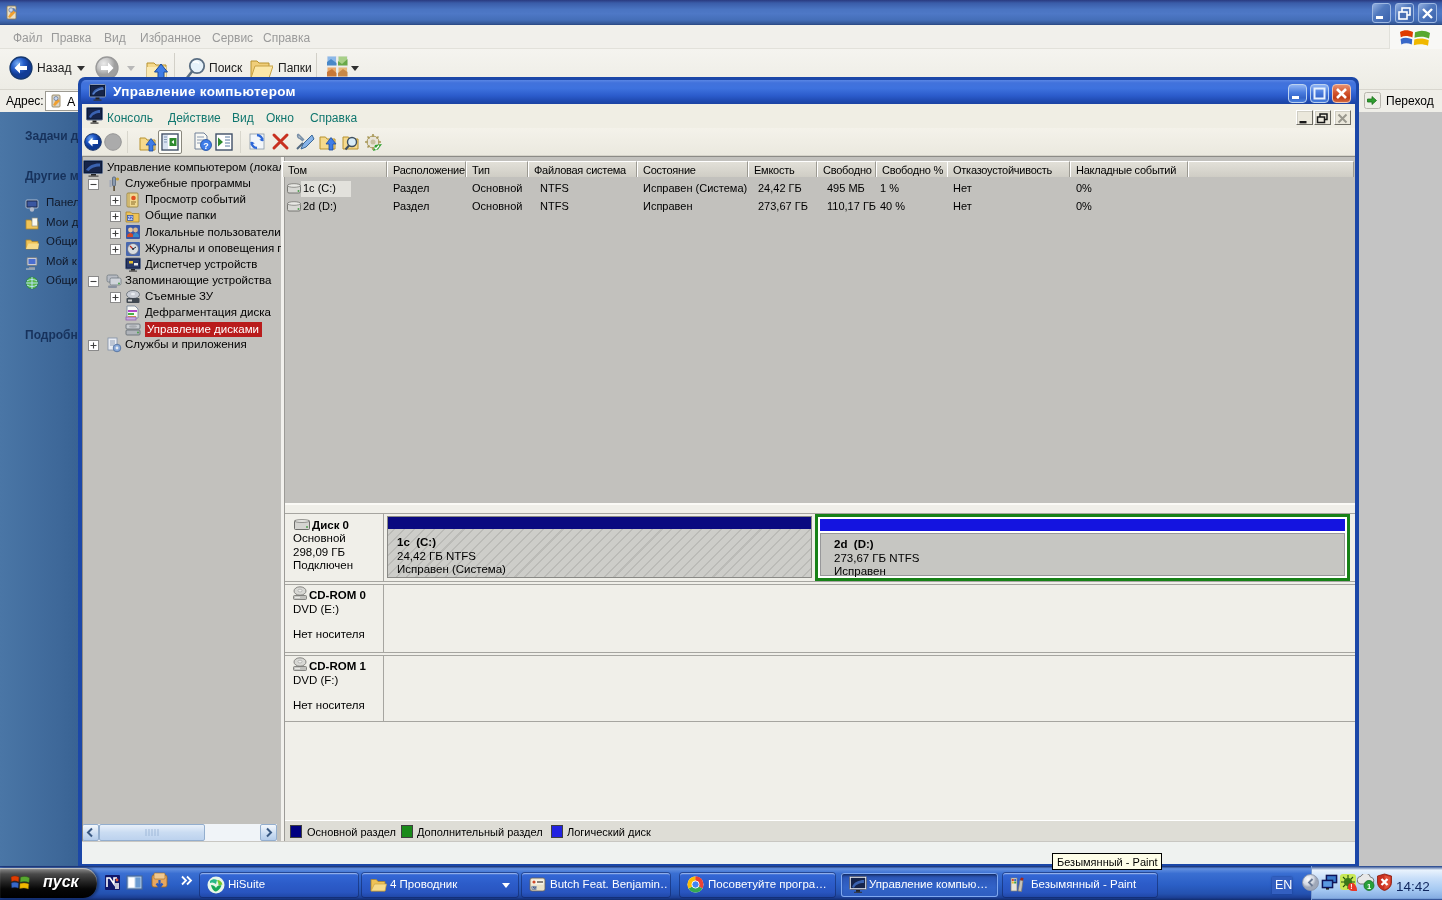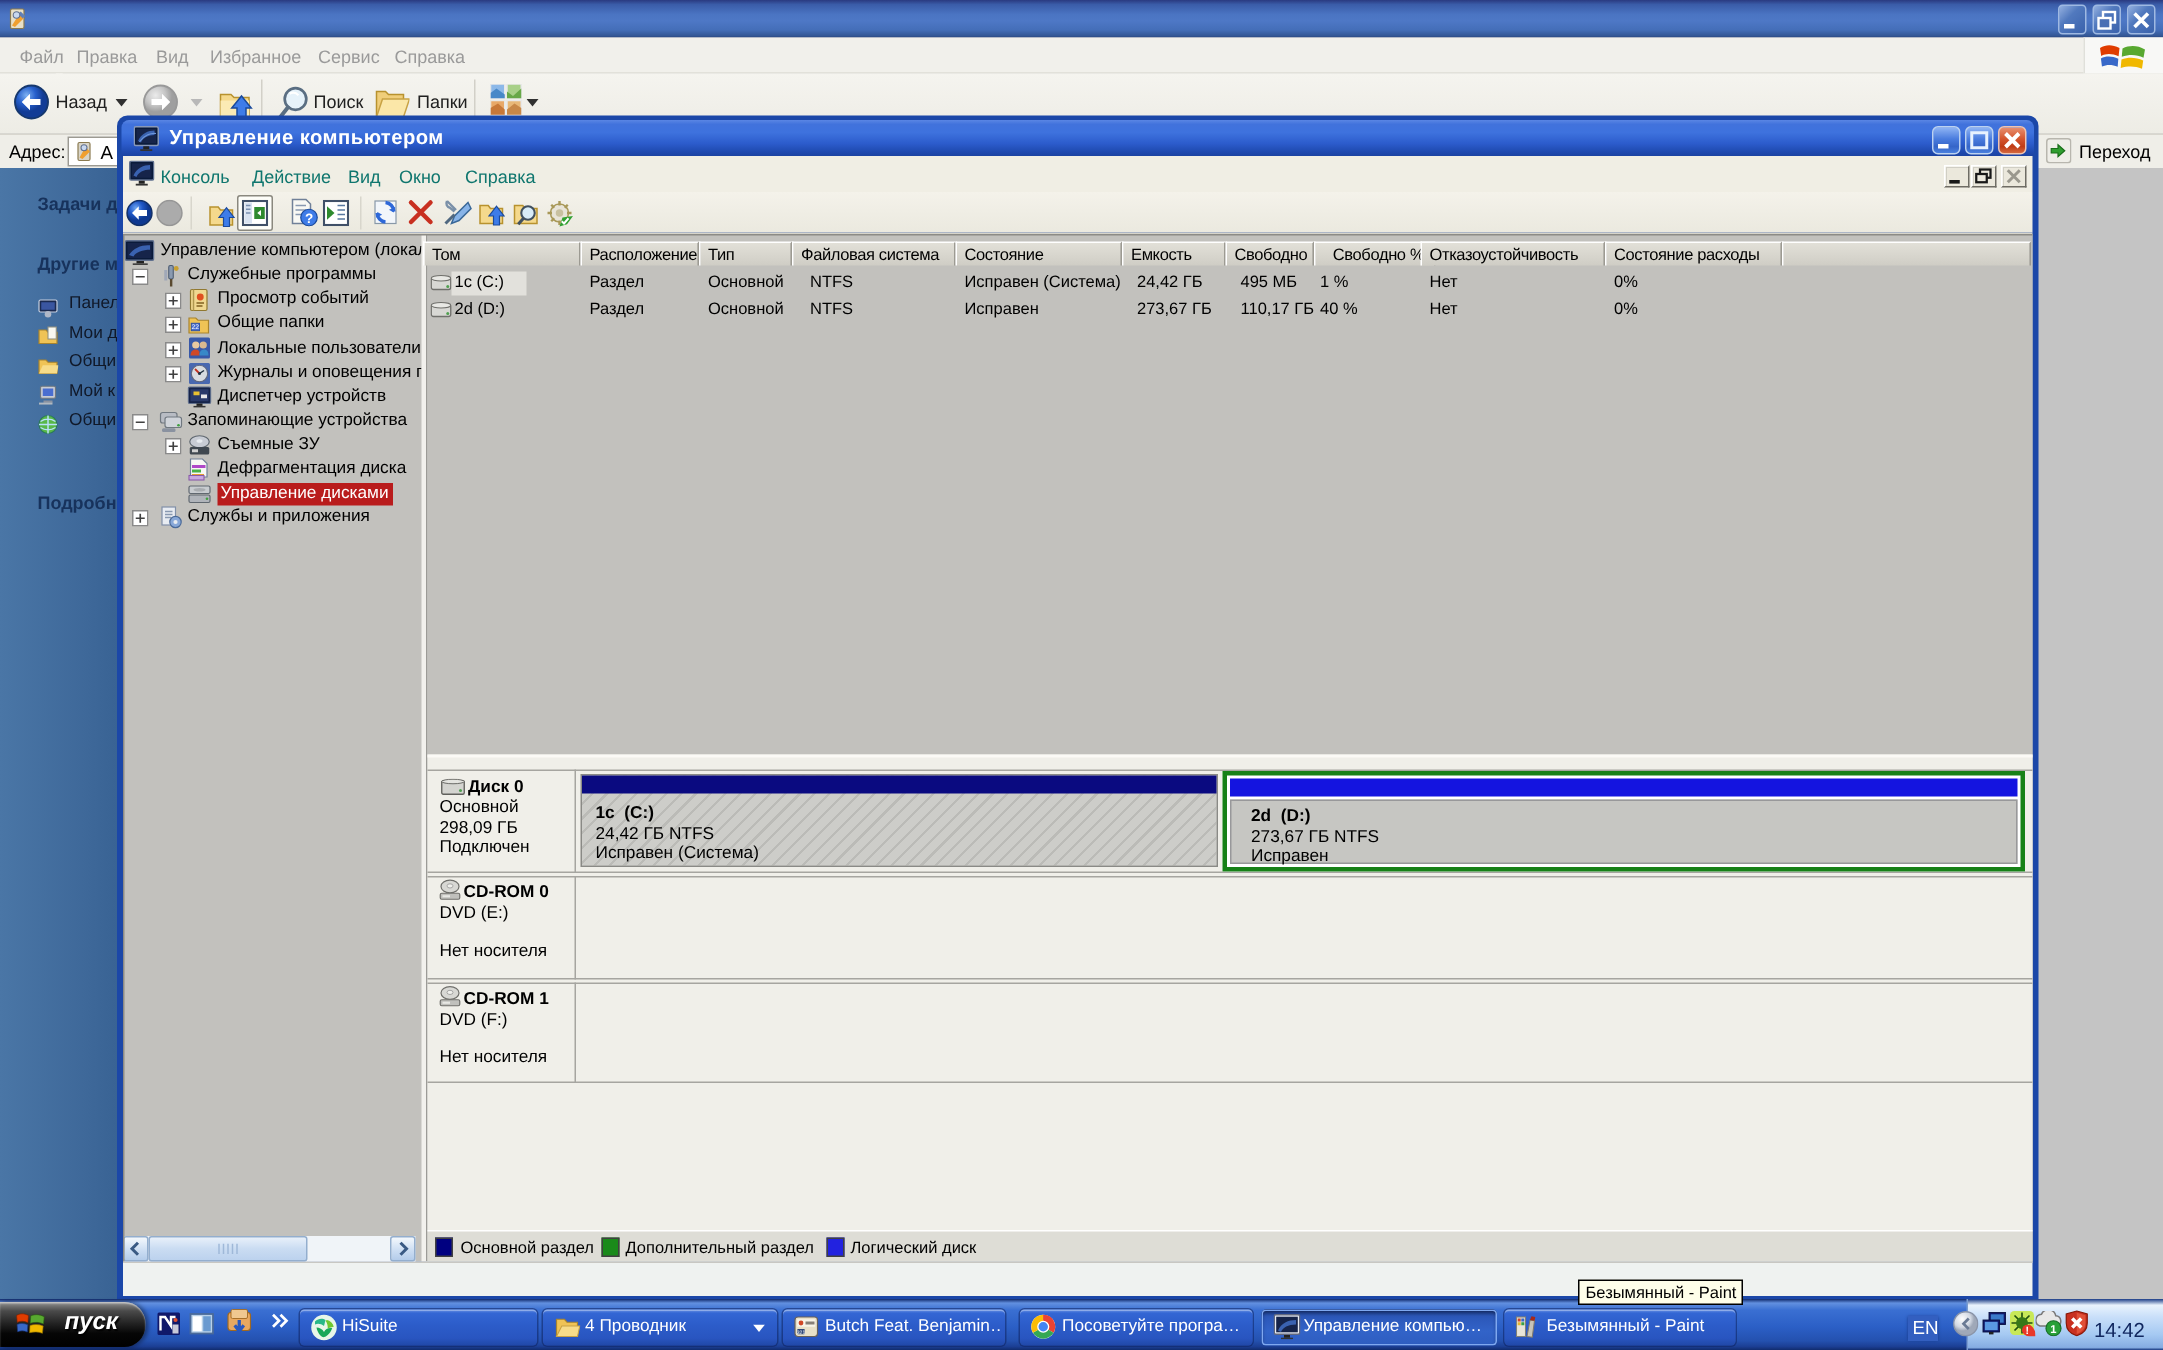--- a/index.html
+++ b/index.html
@@ -445,23 +445,23 @@
 </div>
 <div class="abs" id="splitter"></div>
 <div class="abs" id="rightpane"></div>
 <div class="hdrcell" style="left:282px;width:105px;">Том</div>
 <div class="hdrcell" style="left:387px;width:79px;">Расположение</div>
 <div class="hdrcell" style="left:466px;width:62px;">Тип</div>
 <div class="hdrcell" style="left:528px;width:109px;">Файловая система</div>
 <div class="hdrcell" style="left:637px;width:111px;">Состояние</div>
 <div class="hdrcell" style="left:748px;width:69px;">Емкость</div>
 <div class="hdrcell" style="left:817px;width:59px;">Свободно</div>
-<div class="hdrcell" style="left:876px;width:81px;text-align:center;">Свободно %</div>
+<div class="hdrcell" style="left:876px;width:81px;">Свободно %</div>
 <div class="hdrcell" style="left:947px;width:123px;">Отказоустойчивость</div>
-<div class="hdrcell" style="left:1070px;width:118px;">Состояние расходы</div>
+<div class="hdrcell" style="left:1070px;width:118px;">Накладные событий</div>
 <div class="hdrcell" style="left:1188px;width:166px;"></div>
 <svg style="position:absolute;left:287px;top:183px;" width="15" height="12" viewBox="0 0 15 12">
     <rect x="0.5" y="2" width="13" height="8" rx="1.5" fill="#D8D8D4" stroke="#70706C" stroke-width="0.9"></rect>
     <ellipse cx="7" cy="2.5" rx="6.5" ry="1.8" fill="#E8E8E4" stroke="#70706C" stroke-width="0.7"></ellipse>
     <circle cx="11.5" cy="8" r="1" fill="#50A050"></circle>
   </svg>
 <svg style="position:absolute;left:287px;top:201px;" width="15" height="12" viewBox="0 0 15 12">
     <rect x="0.5" y="2" width="13" height="8" rx="1.5" fill="#D8D8D4" stroke="#70706C" stroke-width="0.9"></rect>
     <ellipse cx="7" cy="2.5" rx="6.5" ry="1.8" fill="#E8E8E4" stroke="#70706C" stroke-width="0.7"></ellipse>
     <circle cx="11.5" cy="8" r="1" fill="#50A050"></circle>

